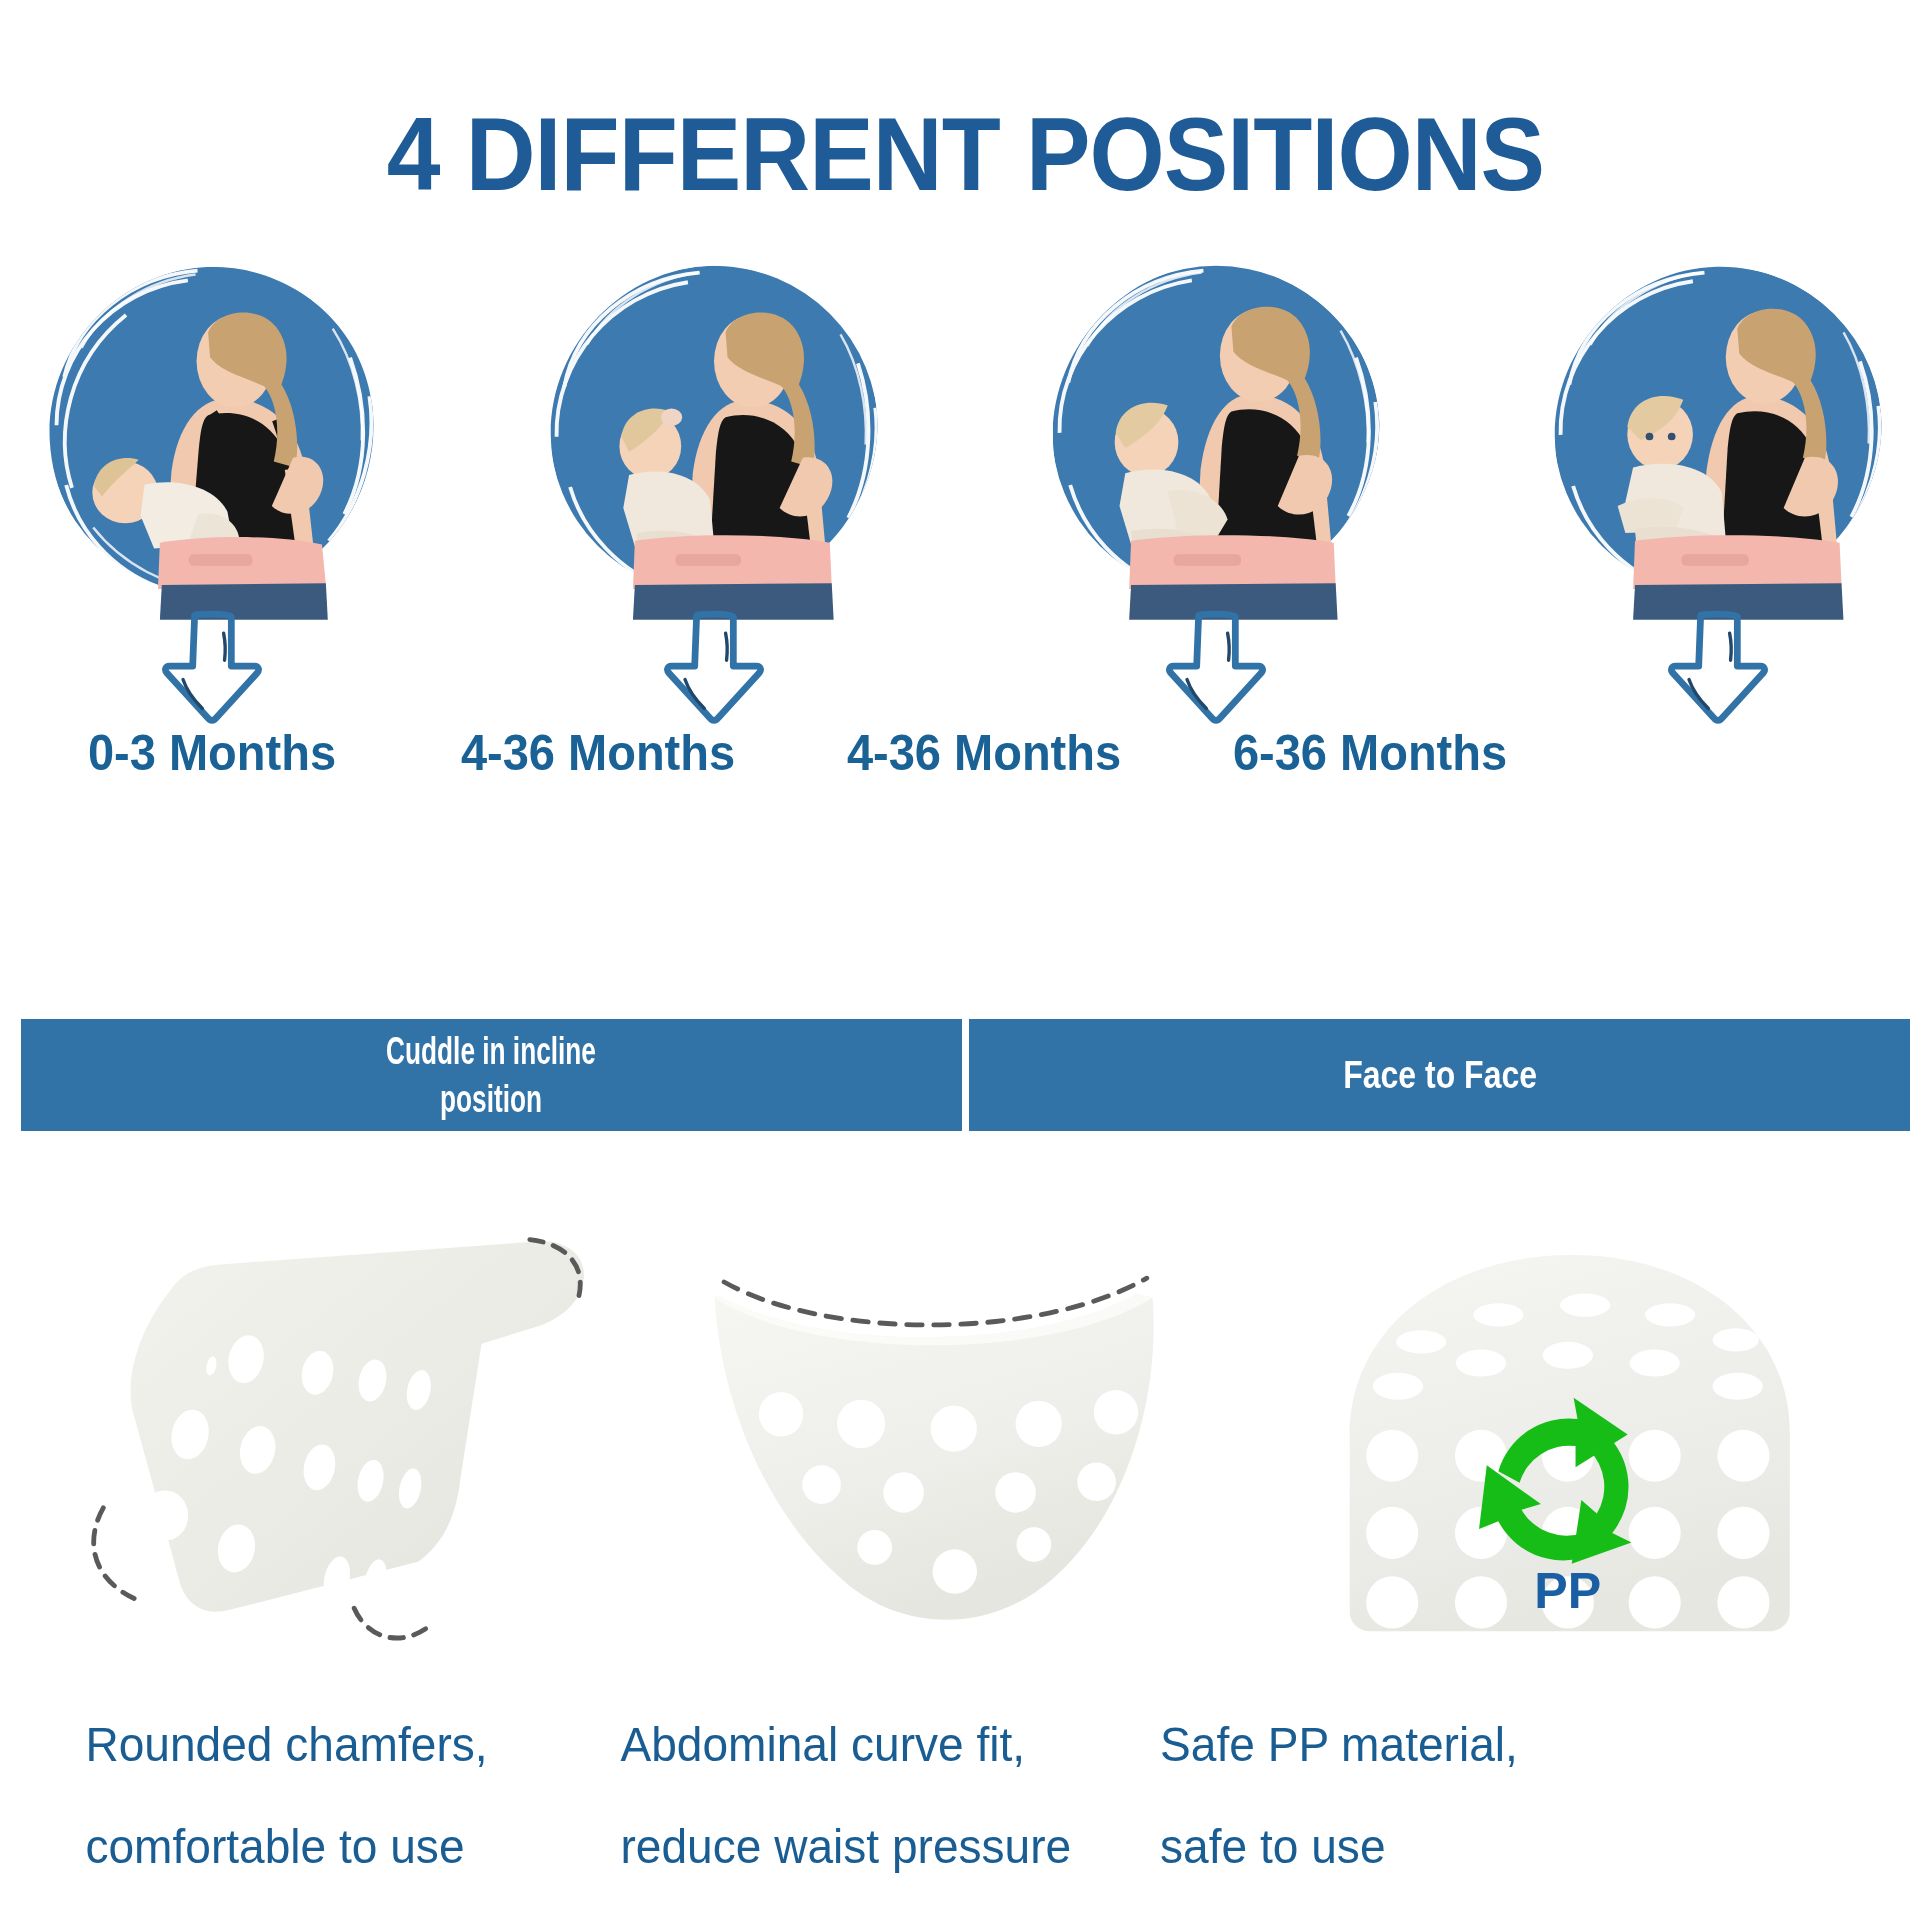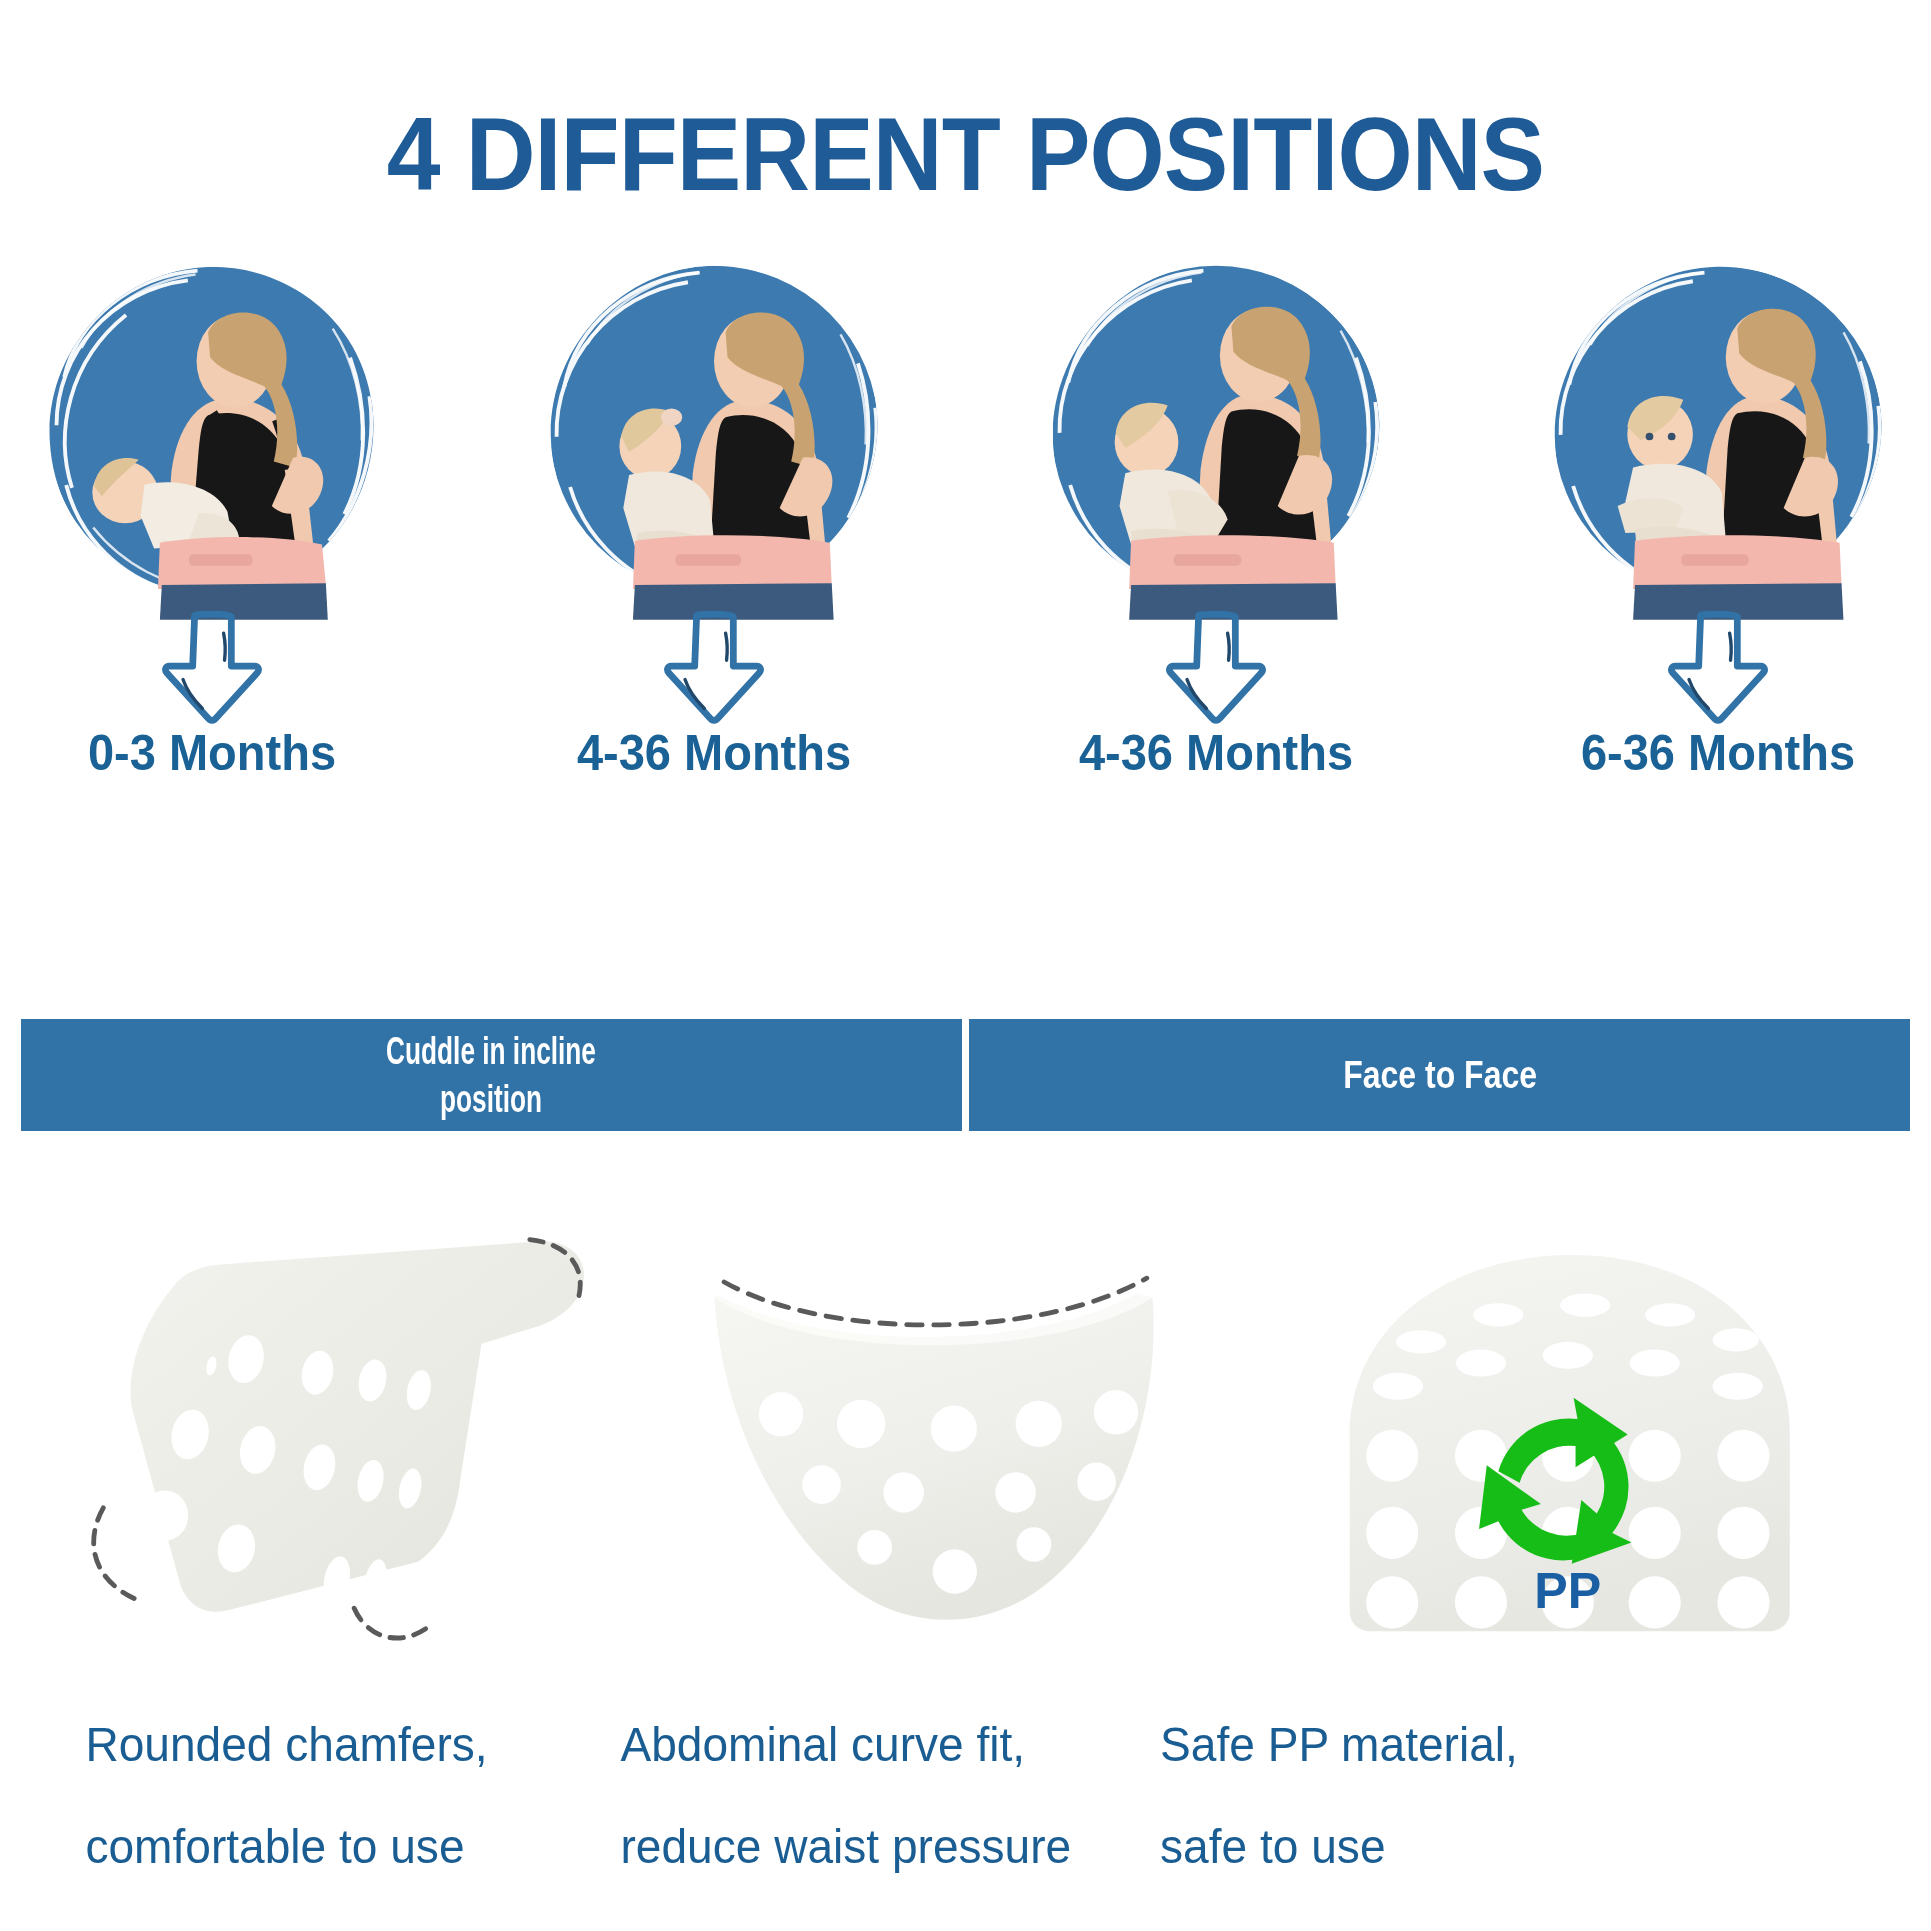--- a/index.html
+++ b/index.html
@@ -83,21 +83,20 @@
   }
 
   
   .age-row {
     position: absolute;
     top: 719px;
     left: 19.3px;
     width: 1892px;
     height: 77px;
     display: flex;
-    justify-content: space-between;
   }
   .age-cell {
     width: 386px;
     text-align: center;
     font-family: "Liberation Sans", sans-serif;
     font-weight: bold;
     font-size: 50px;
     line-height: 68px;
     color: #1a6195;
     transform: scaleX(0.94);

